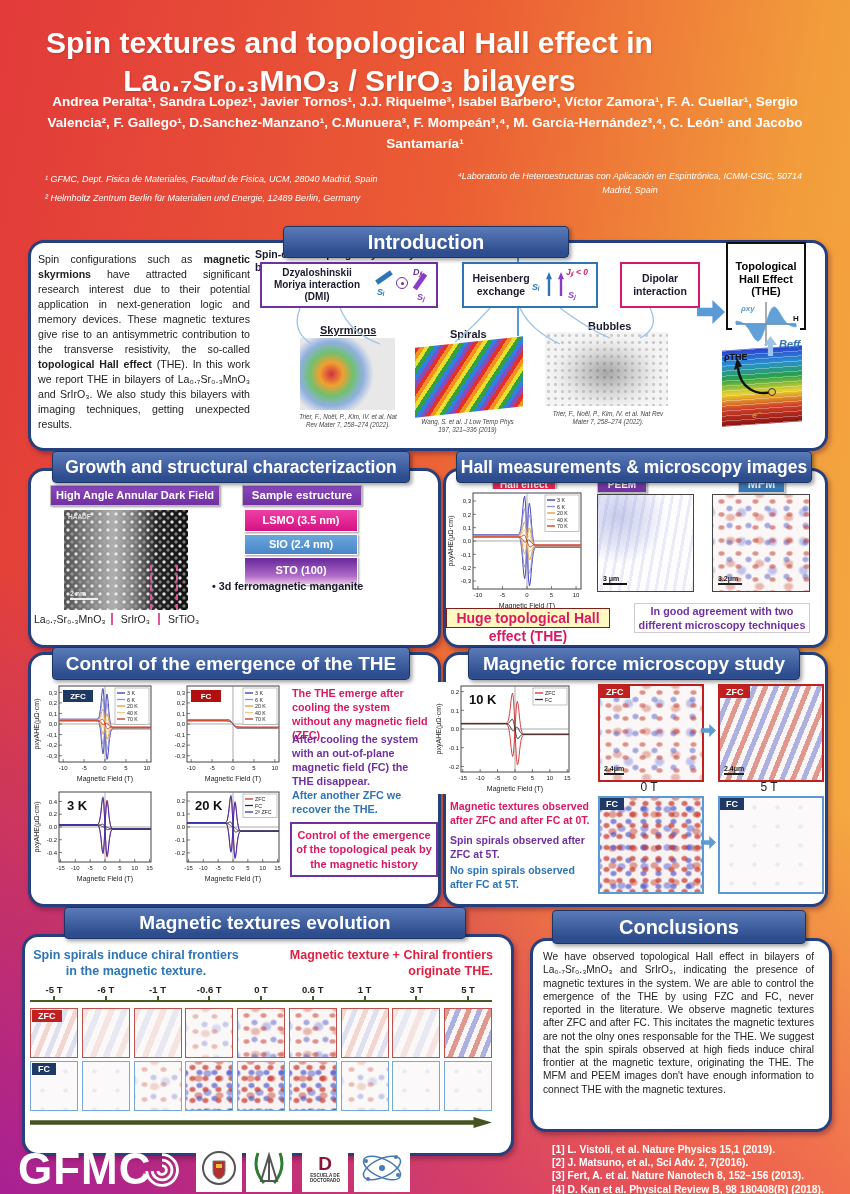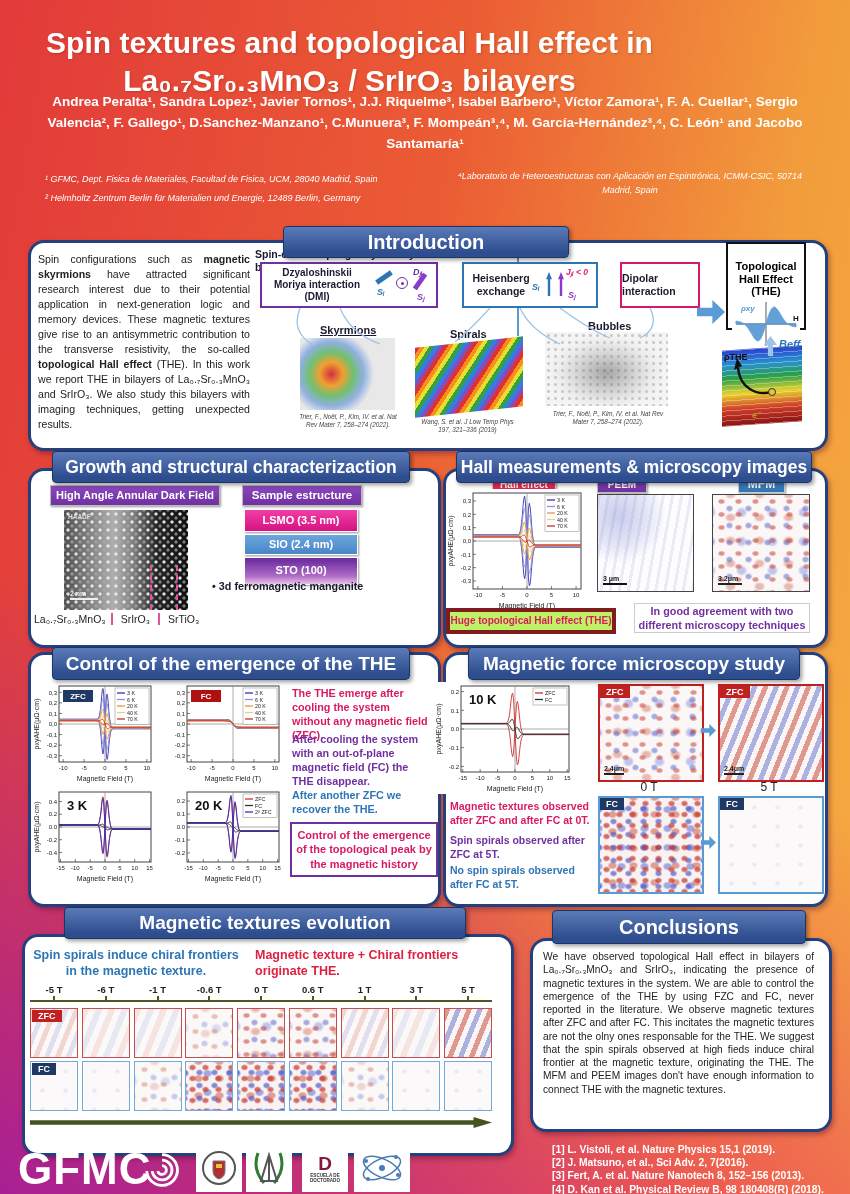--- a/index.html
+++ b/index.html
@@ -127,21 +127,21 @@
   <div style="position:relative;width:58px;height:42px">
     <span class="abs" style="left:0;top:18px;color:#2e75b6;font-weight:bold;font-style:italic;font-size:9px">Sᵢ</span>
     <div class="abs" style="left:14px;top:8px;width:6px;height:24px;background:#2e75b6;clip-path:polygon(50% 0,100% 30%,70% 30%,70% 100%,30% 100%,30% 30%,0 30%)"></div>
     <div class="abs" style="left:26px;top:8px;width:6px;height:24px;background:#8a3cc8;clip-path:polygon(50% 0,100% 30%,70% 30%,70% 100%,30% 100%,30% 30%,0 30%)"></div>
     <span class="abs" style="left:34px;top:2px;color:#d6186e;font-weight:bold;font-style:italic;font-size:8.5px">Jⱼᵢ &lt; 0</span>
     <span class="abs" style="left:36px;top:24px;color:#8a3cc8;font-weight:bold;font-style:italic;font-size:9px">Sⱼ</span>
   </div>
 </div>
 
 <div class="diag-box" style="left:620px;top:262px;width:80px;height:46px;border:2px solid #d6186e">
-  <div style="font-size:10.5px;font-weight:bold;line-height:1.2;color:#1a1a2e">Dipolar interaction</div>
+  <div style="font-size:10.5px;font-weight:bold;text-align:center;line-height:1.2;color:#1a1a2e">Dipolar interaction</div>
 </div>
 
 <div class="diag-box" style="left:726px;top:242px;width:80px;height:88px;border:2px solid #111;flex-direction:column;justify-content:flex-start">
   <div class="mini-box-title">Topological Hall Effect (THE)</div>
   <div class="chart" style="position: relative; width: 68px; height: 52px;"><svg width="68" height="52">
         <line x1="34" y1="4" x2="34" y2="48" stroke="#888" stroke-width="1.4"></line>
         <line x1="4" y1="26" x2="64" y2="26" stroke="#888" stroke-width="1.4"></line>
         <path d="M4.0 26.0 L4.0 23.1 L4.4 23.2 L4.9 23.2 L5.3 23.3 L5.7 23.3 L6.1 23.4 L6.6 23.5 L7.0 23.6 L7.4 23.7 L7.9 23.8 L8.3 24.0 L8.7 24.1 L9.1 24.3 L9.6 24.4 L10.0 24.6 L10.4 24.9 L10.9 25.1 L11.3 25.4 L11.7 25.6 L12.1 26.0 L12.6 26.3 L13.0 26.7 L13.4 27.1 L13.9 27.5 L14.3 27.9 L14.7 28.4 L15.1 29.0 L15.6 29.5 L16.0 30.1 L16.4 30.7 L16.9 31.3 L17.3 32.0 L17.7 32.6 L18.1 33.3 L18.6 34.0 L19.0 34.8 L19.4 35.5 L19.9 36.2 L20.3 36.9 L20.7 37.6 L21.1 38.3 L21.6 39.0 L22.0 39.7 L22.4 40.3 L22.9 40.8 L23.3 41.3 L23.7 41.8 L24.1 42.2 L24.6 42.5 L25.0 42.7 L25.4 42.8 L25.9 42.9 L26.3 42.8 L26.7 42.7 L27.1 42.4 L27.6 42.1 L28.0 41.6 L28.4 41.1 L28.9 40.4 L29.3 39.6 L29.7 38.7 L30.1 37.8 L30.6 36.7 L31.0 35.6 L31.4 34.3 L31.9 33.0 L32.3 31.7 L32.7 30.3 L33.1 28.9 L33.6 27.5 L34.0 26.0 L34.4 24.5 L34.9 23.1 L35.3 21.7 L35.7 20.3 L36.1 19.0 L36.6 17.7 L37.0 16.4 L37.4 15.3 L37.9 14.2 L38.3 13.3 L38.7 12.4 L39.1 11.6 L39.6 10.9 L40.0 10.4 L40.4 9.9 L40.9 9.6 L41.3 9.3 L41.7 9.2 L42.1 9.1 L42.6 9.2 L43.0 9.3 L43.4 9.5 L43.9 9.8 L44.3 10.2 L44.7 10.7 L45.1 11.2 L45.6 11.7 L46.0 12.3 L46.4 13.0 L46.9 13.7 L47.3 14.4 L47.7 15.1 L48.1 15.8 L48.6 16.5 L49.0 17.2 L49.4 18.0 L49.9 18.7 L50.3 19.4 L50.7 20.0 L51.1 20.7 L51.6 21.3 L52.0 21.9 L52.4 22.5 L52.9 23.0 L53.3 23.6 L53.7 24.1 L54.1 24.5 L54.6 24.9 L55.0 25.3 L55.4 25.7 L55.9 26.0 L56.3 26.4 L56.7 26.6 L57.1 26.9 L57.6 27.1 L58.0 27.4 L58.4 27.6 L58.9 27.7 L59.3 27.9 L59.7 28.0 L60.1 28.2 L60.6 28.3 L61.0 28.4 L61.4 28.5 L61.9 28.6 L62.3 28.7 L62.7 28.7 L63.1 28.8 L63.6 28.8 L64.0 28.9 L64.0 26.0 Z" fill="#5b9bd5" stroke="#5b9bd5" stroke-width="1" opacity="0.95"></path>
         <text x="9" y="13" font-size="8" font-weight="bold" font-style="italic" fill="#5b9bd5">ρxy</text>
         <text x="61" y="23" font-size="8" font-weight="bold" fill="#111">H</text>
@@ -274,21 +274,21 @@
     <div class="bar" style="width:24px;background:#111"></div>
   </div>
 </div>
 <div class="tagbox blue-tag" style="left:738px;top:476px;width:45px;height:15px;font-size:12px;line-height:15px">MFM</div>
 <div class="abs tx-mottle" style="left:712px;top:494px;width:96px;height:96px;border:1.5px solid #444">
   <div class="scalebar" style="left:5px;bottom:6px;color:#222">
     <span>3.2μm</span>
     <div class="bar" style="width:24px;background:#222"></div>
   </div>
 </div>
-<div class="abs txt-crim" style="left:446px;top:608px;width:162px;height:18px;background:#bef264;border:4px solid #7f1d1d;font-size:10px;text-align:center;line-height:18px">Huge topological Hall effect (THE)</div>
+<div class="abs txt-crim" style="left:446px;top:608px;width:162px;height:18px;background:#fef9c3;border:1px solid #7f1d1d;font-size:14px;text-align:center;line-height:18px">Huge topological Hall effect (THE)</div>
 <div class="abs txt-purp" style="left:634px;top:603px;width:174px;height:28px;background:#fff;border:1px solid #ccc;font-size:10.8px;text-align:center;line-height:1.3">In good agreement with two different microscopy techniques</div>
 
 <div class="panel" style="left:28px;top:652px;width:407px;height:249px"></div>
 <div class="sec-h" style="left:52px;top:647px;width:356px;height:31px;font-size:19px">Control of the emergence of the THE</div>
 <div class="chart" style="left: 32px; top: 682px; width: 124px; height: 102px;"><svg width="124" height="102">
       <rect x="27" y="4" width="92" height="76" fill="#fff" stroke="#444" stroke-width="1"></rect>
       <line x1="73" y1="4" x2="73" y2="80" stroke="#888" stroke-width="0.7"></line>
       <line x1="27" y1="42" x2="119" y2="42" stroke="#888" stroke-width="0.7"></line>
       <line x1="31.18181818181818" y1="80" x2="31.18181818181818" y2="77" stroke="#444" stroke-width="0.7"></line>
       <text x="31.18181818181818" y="88" text-anchor="middle" font-size="6" fill="#222">-10</text>
@@ -552,21 +552,21 @@
 </div>
 <div class="barrow" style="left:701px;top:836px;width:15px;height:13px"></div>
 
 <div class="abs txt-crim" style="left:450px;top:800px;width:145px;font-size:10.5px;line-height:1.3">Magnetic textures observed after ZFC and after FC at 0T.</div>
 <div class="abs txt-purp" style="left:450px;top:834px;width:145px;font-size:10.5px;line-height:1.3">Spin spirals observed after ZFC at 5T.</div>
 <div class="abs txt-blue" style="left:450px;top:864px;width:145px;font-size:10.5px;line-height:1.3">No spin spirals observed after FC at 5T.</div>
 
 <div class="panel" style="left:22px;top:934px;width:486px;height:216px"></div>
 <div class="sec-h" style="left:64px;top:907px;width:400px;height:30px;font-size:19px">Magnetic textures evolution</div>
 <div class="abs txt-blue" style="left:30px;top:948px;width:212px;text-align:center;font-size:12.5px;line-height:1.25">Spin spirals induce chiral frontiers in the magnetic texture.</div>
-<div class="abs" style="left:255px;top:948px;width:238px;text-align:left;font-size:12.5px;line-height:1.25;color:#e02040;font-weight:bold">Magnetic texture + Chiral frontiers originate THE.</div>
+<div class="abs" style="left:255px;top:948px;width:238px;text-align:right;font-size:12.5px;line-height:1.25;color:#e02040;font-weight:bold">Magnetic texture + Chiral frontiers originate THE.</div>
 <div class="evo-row" style="top:984px">
     <div class="evo-flab">-5 T</div>
     <div class="evo-flab">-6 T</div>
     <div class="evo-flab">-1 T</div>
     <div class="evo-flab">-0.6 T</div>
     <div class="evo-flab">0 T</div>
     <div class="evo-flab">0.6 T</div>
     <div class="evo-flab">1 T</div>
     <div class="evo-flab">3 T</div>
     <div class="evo-flab">5 T</div>

